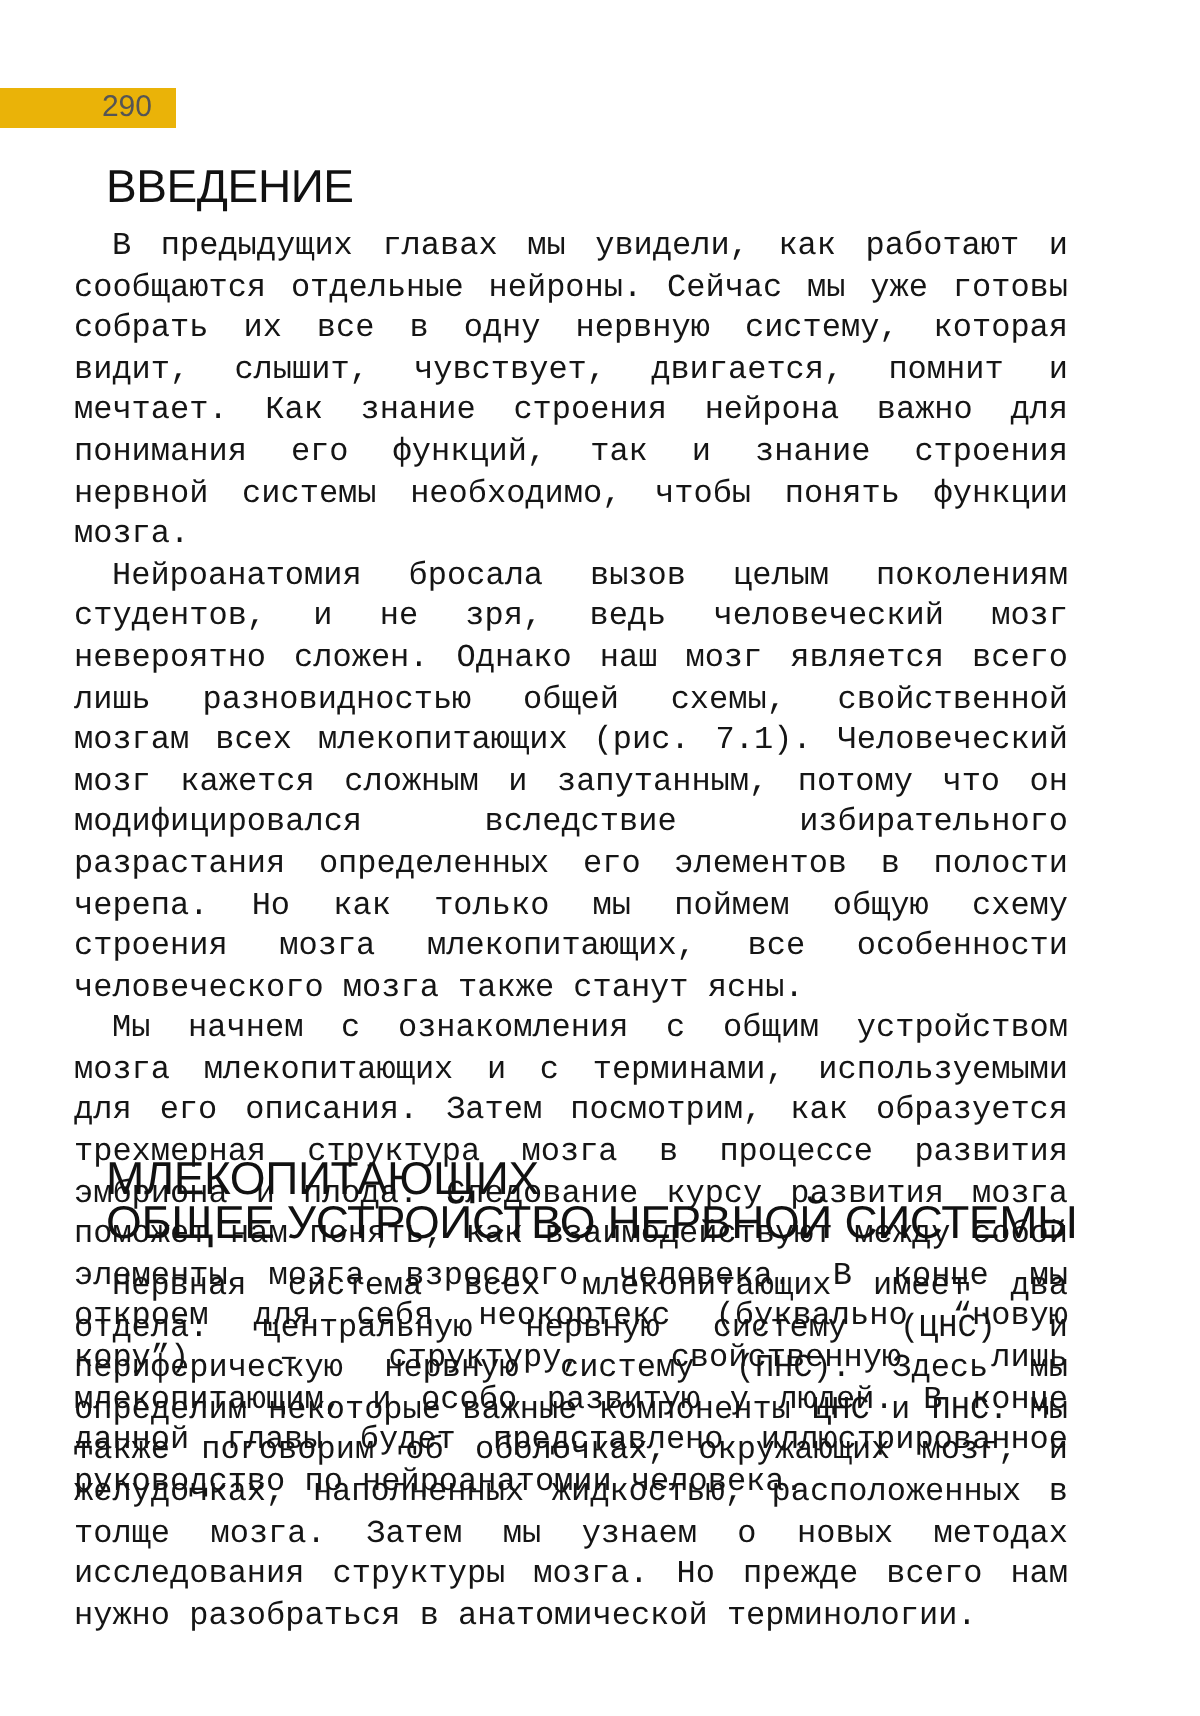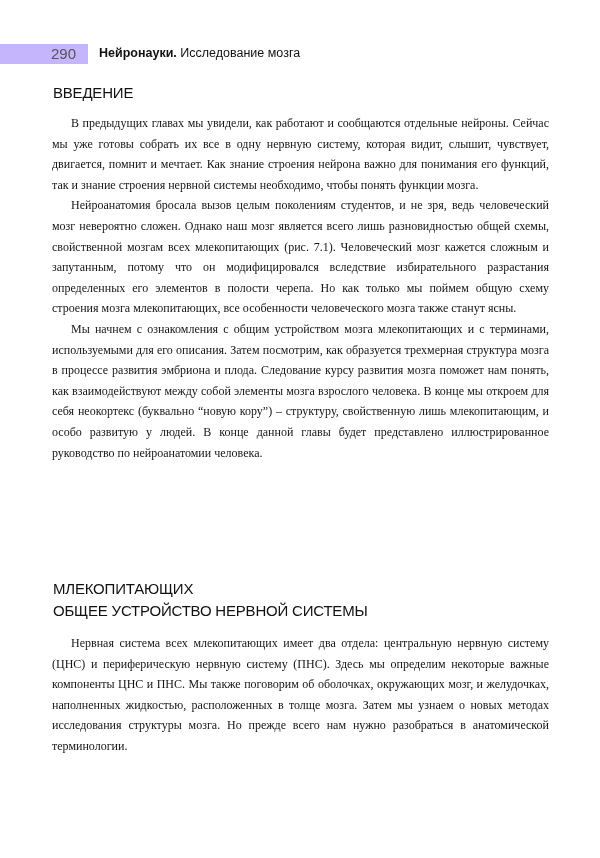--- a/index.html
+++ b/index.html
@@ -20,21 +20,21 @@
       left: 0;
       width: 600px;
       height: 20px;
     }
     .page-num-bar {
       position: absolute;
       left: 0;
       top: 0;
       width: 88px;
       height: 20px;
-      background: #c4b5fd;
+      background: #eab308;
     }
     .page-num {
       position: absolute;
       right: 12px;
       top: 1px;
       font-family: "Liberation Sans", sans-serif;
       font-size: 15px;
       color: #555555;
     }
     .head-text {
@@ -44,53 +44,49 @@
       font-family: "Liberation Sans", sans-serif;
       font-size: 12.5px;
       color: #111;
       white-space: nowrap;
     }
     .head-text b { font-weight: bold; }
     .section-title {
       position: absolute;
       left: 53px;
       font-family: "Liberation Sans", sans-serif;
-      font-size: 15px;
+      font-size: 23px;
       font-weight: normal;
       line-height: 22px;
       color: #111;
       letter-spacing: -0.2px;
       margin: 0;
     }
     .text-block {
       position: absolute;
-      left: 52px;
+      left: 37px;
       width: 497px;
-      font-family: Liberation Serif, serif;
-      font-size: 12px;
+      font-family: Liberation Mono, monospace;
+      font-size: 16px;
       line-height: 20.6px;
       color: #151515;
       text-align: justify;
     }
     .text-block p {
       margin: 0;
       text-indent: 19px;
       text-align: justify;
     }
   </style>
 </head>
 <body>
 
 <div class="running-head">
   <div class="page-num-bar">
     <span class="page-num">290</span>
-  </div>
-  <div class="head-text">
-    <b>Нейронауки.</b>
-    <span>Исследование мозга</span>
   </div>
 </div>
 
 <h2 class="section-title" style="top:82px;">ВВЕДЕНИЕ</h2>
 
 <div class="text-block" style="top:113px;">
   <p>В предыдущих главах мы увидели, как работают и сообщаются отдельные нейроны. Сейчас мы уже готовы собрать их все в одну нервную систему, которая видит, слышит, чувствует, двигается, помнит и мечтает. Как знание строения нейрона важно для понимания его функций, так и знание строения нервной системы необходимо, чтобы понять функции мозга.</p>
   <p>Нейроанатомия бросала вызов целым поколениям студентов, и не зря, ведь человеческий мозг невероятно сложен. Однако наш мозг является всего лишь разновидностью общей схемы, свойственной мозгам всех млекопитающих (рис. 7.1). Человеческий мозг кажется сложным и запутанным, потому что он модифицировался вследствие избирательного разрастания определенных его элементов в полости черепа. Но как только мы поймем общую схему строения мозга млекопитающих, все особенности человеческого мозга также станут ясны.</p>
   <p>Мы начнем с ознакомления с общим устройством мозга млекопитающих и с терминами, используемыми для его описания. Затем посмотрим, как образуется трехмерная структура мозга в процессе развития эмбриона и плода. Следование курсу развития мозга поможет нам понять, как взаимодействуют между собой элементы мозга взрослого человека. В конце мы откроем для себя неокортекс (буквально “новую кору”) – структуру, свойственную лишь млекопитающим, и особо развитую у людей. В конце данной главы будет представлено иллюстрированное руководство по нейроанатомии человека.</p>
 </div>

